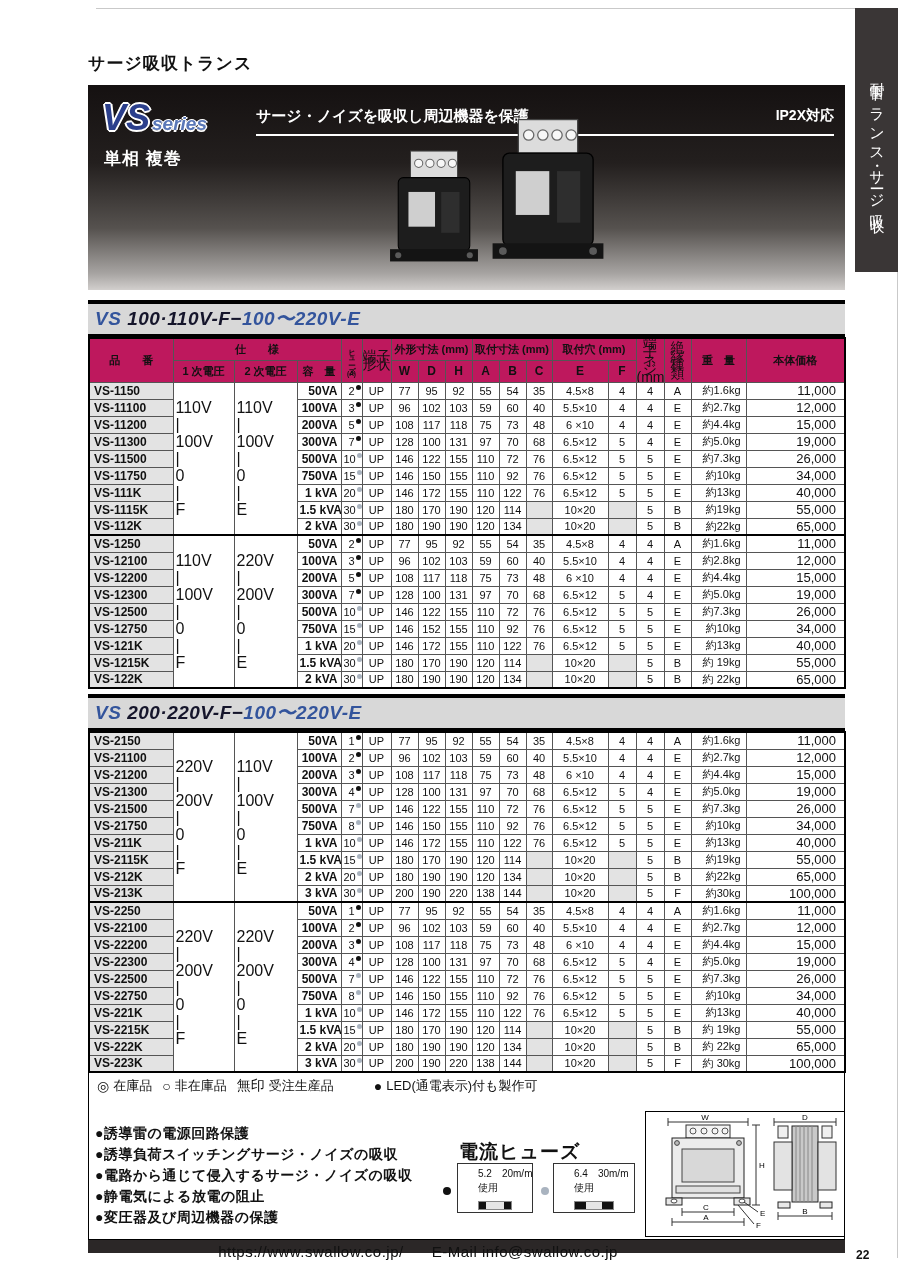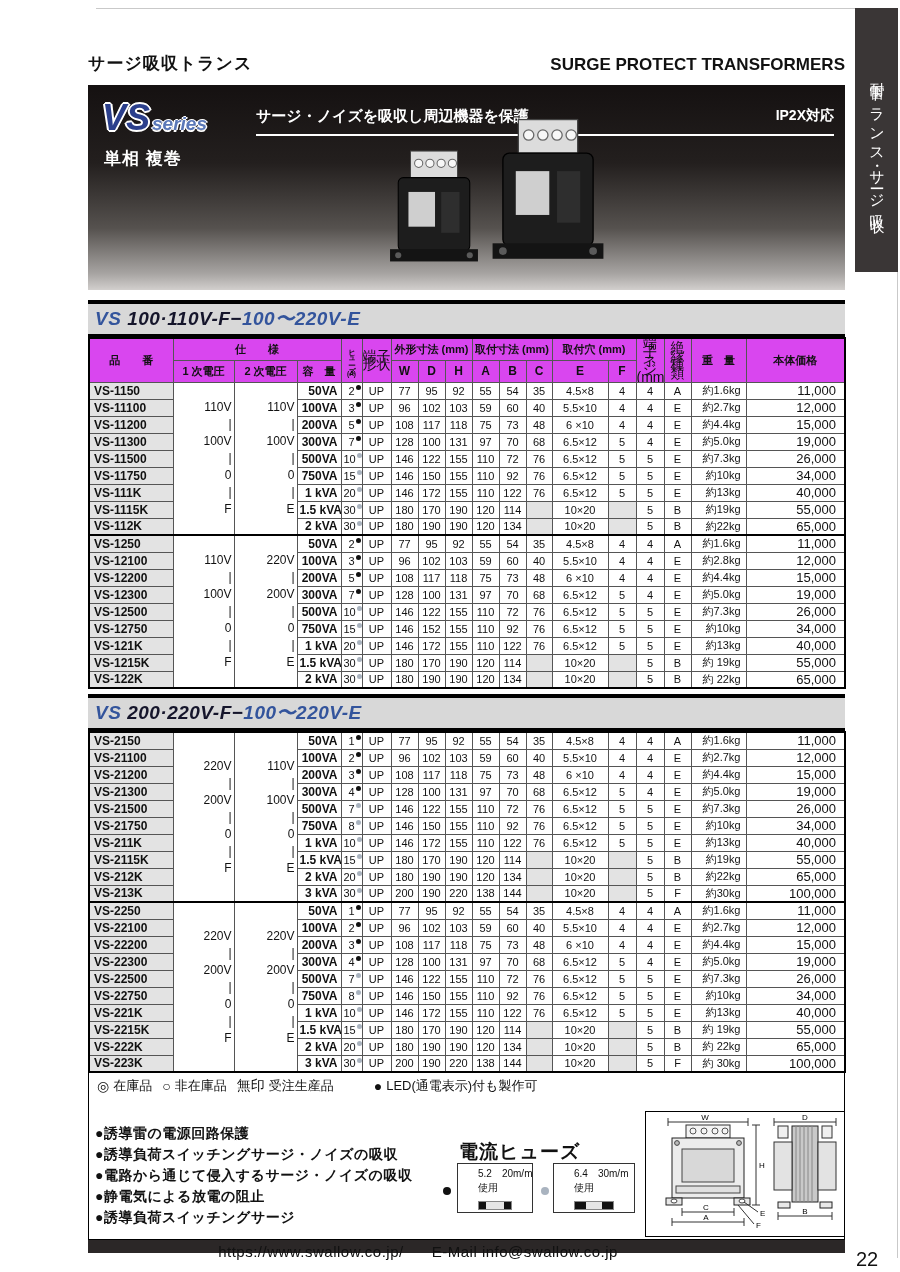--- a/index.html
+++ b/index.html
@@ -37,36 +37,36 @@
 
   
   .content{position:absolute;left:88px;top:300px;width:757px;}
   .ttitle{border-top:4px solid #000;border-bottom:3px solid #000;background:#d8d8d8;
           padding:2px 0 2px 7px;font-size:19px;font-weight:bold;font-style:italic;letter-spacing:0.5px;}
   .ttitle .blue{color:#33549c;} .ttitle .dark{color:#15152b;}
   .ttitle.second{margin-top:5px;}
   table.spec{border-collapse:collapse;table-layout:fixed;width:757px;}
   table.spec th,table.spec td{border:1px solid #555;overflow:hidden;}
   table.spec{border:2px solid #000;}
-  thead th{background:#d946ef;font-size:11px;font-weight:bold;padding:0;height:20px;}
+  thead th{background:#be185d;font-size:11px;font-weight:bold;padding:0;height:20px;}
   thead .th-small{font-size:14px;line-height:8.5px;white-space:pre-line;font-weight:normal;}
   thead .th-letter{font-size:12px;}
   .vwrap{display:flex;flex-direction:column;align-items:center;justify-content:center;}
   .vwrap .vt{writing-mode:vertical-rl;font-size:7.5px;letter-spacing:0;}
   .vwrap .vu{font-size:6.5px;}
   tbody tr{height:17px;}
   tbody td{font-size:11px;padding:0 2px;white-space:nowrap;}
   td.model{font-weight:bold;font-size:12px;background:#e3e3e3;padding-left:4px;position:relative;}
   td.cap{font-weight:bold;font-size:12px;text-align:right;padding-right:3px;}
   td.fuse{text-align:right;padding-right:1px;}
   td.ctr{text-align:center;}
   td.wt{text-align:right;padding-right:5px;}
   td.price{text-align:right;padding-right:8px;font-size:13px;}
   td.na{background:#e3e3e3;}
-  td.vstack{white-space:pre-line;text-align:right;font-size:12px;line-height:17px;vertical-align:middle;background:#fff;}
+  td.vstack{white-space:pre-line;text-align:left;font-size:16px;line-height:17px;vertical-align:middle;background:#fff;}
   tr.block-start td{border-top:2px solid #000;}
   .dot{display:inline-block;width:5px;height:5px;border-radius:50%;vertical-align:super;margin-left:1px;}
   .dot.black{background:#111;} .dot.gray{background:#a9b3bf;}
 
   
   .lowerbox{border:1px solid #000;border-top:none;position:relative;}
   .legend-row{height:26px;display:flex;align-items:center;font-size:13px;padding-left:8px;}
   .legend-row .sym{font-size:14px;margin:0 4px 0 10px;}
   .legend-row .sym.first{margin-left:0;}
   .legend-row .lbl{font-weight:500;}
@@ -84,35 +84,34 @@
   .fb1{left:368px;} .fb2{left:464px;width:82px;}
   .fb2 .bar{background:linear-gradient(90deg,#111 0 30%,#e6e6e6 30% 70%,#111 70% 100%);}
   .fdot{position:absolute;width:8px;height:8px;border-radius:50%;top:88px;}
   .fdot.d1{left:354px;background:#111;} .fdot.d2{left:452px;background:#a9b3bf;}
   .diagram{position:absolute;left:556px;top:12px;width:198px;height:124px;border:1px solid #000;background:#fff;}
   .diagram svg text{font-size:8px;font-family:"Liberation Sans",sans-serif;}
 
   .blackbar{height:13px;background:#2b2727;margin-top:0px;}
   .footer{position:absolute;left:88px;top:1243px;width:660px;text-align:center;font-size:15px;letter-spacing:0.5px;}
   .footer .sep{display:inline-block;width:28px;}
-  .pageno{position:absolute;left:856px;top:1248px;font-size:20px;font-weight:normal;}
+  .pageno{position:absolute;left:856px;top:1248px;font-size:12px;font-weight:bold;}
 </style>
 </head>
 <body>
 
 <div class="scan-top"></div>
 <div class="scan-right"></div>
 
 <div class="side-tab">
   <span>耐雷トランス・サージ吸収</span>
 </div>
 
 <div class="hdr">
   <span class="jp">サージ吸収トランス</span>
-  <span class="en">SURGE PROTECT TRANSFORMERS</span>
 </div>
 
 <div class="banner">
   <div class="logo">
     <span class="vs">VS</span><span class="series">series</span>
   </div>
   <div class="tagline">
     <span>サージ・ノイズを吸収し周辺機器を保護</span>
     <span class="ip">IP2X対応</span>
   </div>
@@ -992,21 +991,21 @@
         <span class="lbl">受注生産品</span>
         <span class="sym led">●</span>
         <span class="lbl">LED(通電表示)付も製作可</span>
       </div>
     <div class="bottom">
       <div class="bullets">
           <div class="bullet">●誘導雷の電源回路保護</div>
           <div class="bullet">●誘導負荷スイッチングサージ・ノイズの吸収</div>
           <div class="bullet">●電路から通じて侵入するサージ・ノイズの吸収</div>
           <div class="bullet">●静電気による放電の阻止</div>
-          <div class="bullet">●誘導負荷スイッチングサージ</div>
+          <div class="bullet">●変圧器及び周辺機器の保護</div>
         </div>
       <div class="fuse-note-title">電流ヒューズ</div>
       <div class="fusebox fb1">
         <div class="l1">5.2　20m/m</div>
         <div class="l1">使用</div>
         <div class="bar"></div>
       </div>
       <div class="fusebox fb2">
         <div class="l1">6.4　30m/m</div>
         <div class="l1">使用</div>

